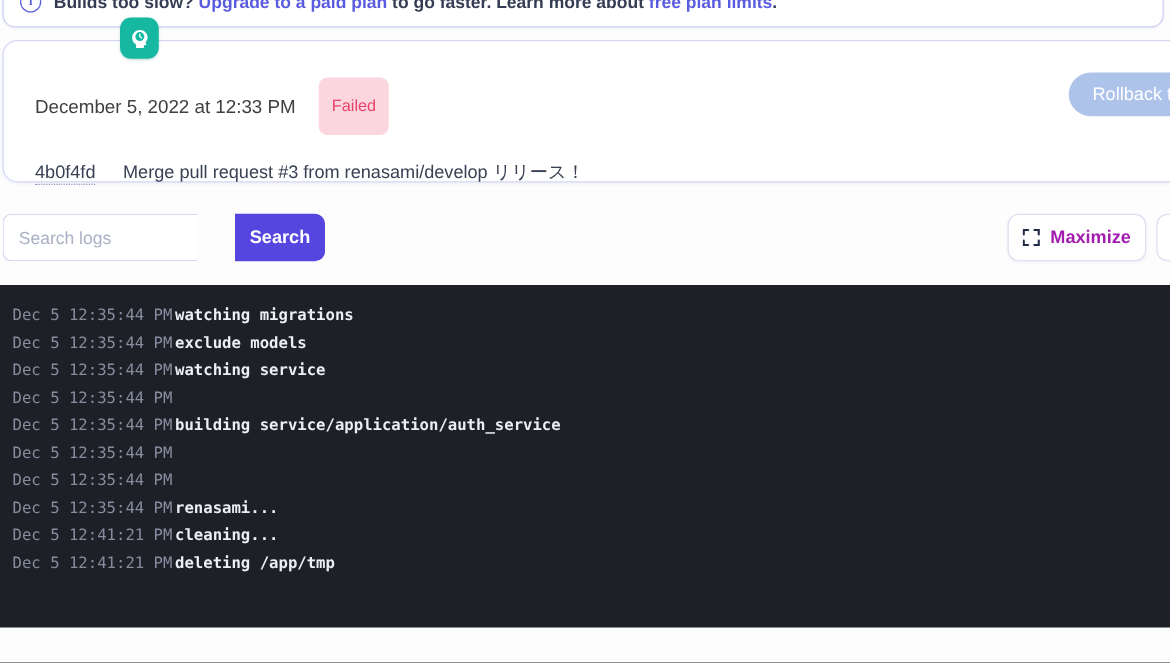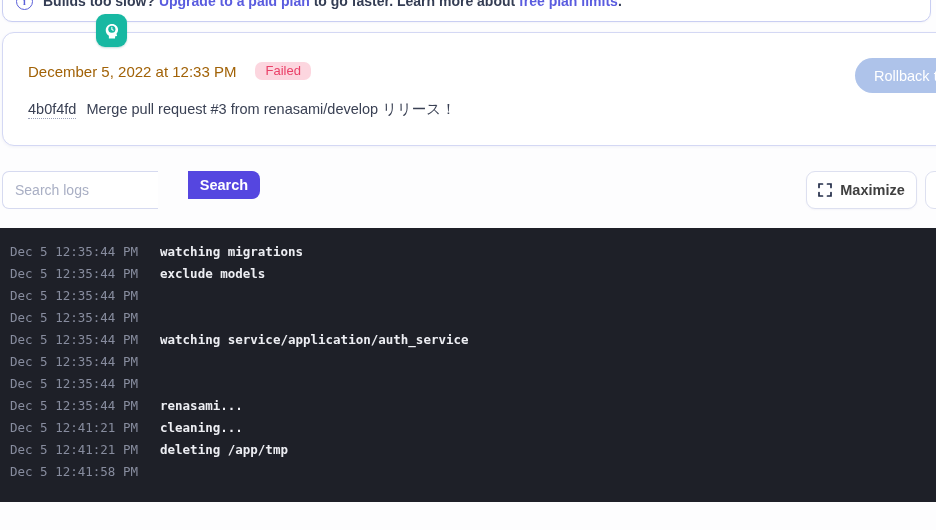--- a/index.html
+++ b/index.html
@@ -30,69 +30,69 @@
     box-shadow:0 1px 2px rgba(20,120,110,.25);z-index:5;
   }
   
   .deploy-card{
     position:absolute;left:2px;top:32px;width:952px;height:114px;
     background:#ffffff;border:1px solid #d4d8f4;border-radius:12px;
     box-shadow:0 1px 3px rgba(70,80,150,.07);
     box-sizing:border-box;padding:29px 0 0 25px;
   }
   .deploy-header{display:flex;align-items:center;gap:19px;}
-  .deploy-date{font-size:15px;color:#a16207;}
+  .deploy-date{font-size:15px;color:#404040;}
   .status-badge{
     background:#fcd6df;color:#ea4168;font-size:13px;font-weight:400;
-    padding:2px 10px;border-radius:7px;line-height:14px;
+    padding:16px 10px;border-radius:7px;line-height:14px;
   }
   .commit-line{margin-top:20px;font-size:14.5px;color:#3a4154;}
   .commit-hash{border-bottom:1px dotted #9aa1b8;padding-bottom:1px;cursor:pointer;text-align:right;}
-  .commit-msg{margin-left:10px;}
+  .commit-msg{margin-left:22px;}
   .rollback-btn{
     position:absolute;left:852px;top:25px;height:35px;width:180px;
     background:#aec3ea;color:#ffffff;border:none;border-radius:18px;
     font-size:14.5px;font-weight:500;text-align:left;padding:0 0 0 19px;
     font-family:"Liberation Sans",sans-serif;cursor:pointer;white-space:nowrap;overflow:hidden;
   }
   
   .search-input{
     position:absolute;left:2px;top:171px;width:156px;height:38px;box-sizing:border-box;
     border:1px solid #d6daf0;border-right:none;border-radius:7px 0 0 7px;
     padding:0 12px;font-size:14px;color:#2b3248;outline:none;
     font-family:"Liberation Sans",sans-serif;background:#fff;
   }
   .search-input::placeholder{color:#a9afc4;}
   .search-btn{
-    position:absolute;left:188px;top:171px;width:72px;height:28px;
+    position:absolute;left:188px;top:171px;width:72px;height:38px;
     background:#5546e0;color:#fff;border:none;border-radius:0 8px 8px 0;
     font-size:14.5px;font-weight:700;font-family:"Liberation Sans",sans-serif;cursor:pointer;
   }
   .maximize-btn{
     position:absolute;left:806px;top:171px;width:111px;height:38px;box-sizing:border-box;
     background:#fff;border:1px solid #dde0f0;border-radius:9px;
     display:flex;align-items:center;justify-content:center;gap:8px;
-    color:#404040;font-size:14.5px;font-weight:600;
+    color:#a21caf;font-size:14.5px;font-weight:600;
     font-family:"Liberation Sans",sans-serif;cursor:pointer;
     box-shadow:0 1px 2px rgba(70,80,150,.05);
   }
   .partial-btn{
     position:absolute;left:925px;top:171px;width:40px;height:38px;box-sizing:border-box;
     background:#fff;border:1px solid #dde0f0;border-radius:9px;cursor:pointer;
   }
   
   .console{
     position:absolute;left:0;top:228px;width:936px;height:274px;
     background:#1e2028;box-sizing:border-box;padding:13px 0 0 10px;
     font-family:"DejaVu Sans Mono","Liberation Mono",monospace;
     font-size:12.5px;overflow:hidden;
   }
   .log-line{display:flex;line-height:22px;white-space:pre;}
   .log-time{color:#878c9e;flex:none;width:130px;}
-  .log-msg{color:#edeef3;font-weight:700;margin-left:20px;}
+  .log-msg{color:#edeef3;font-weight:700;margin-left:0;}
 </style>
 </head>
 <body>
 
 <div class="banner">
   <span class="info-icon">i</span>
   <span><span>Builds too slow? </span><a>Upgrade to a paid plan</a><span> to go faster. Learn more about </span><a>free plan limits</a><span>.</span></span>
 </div>
 
 <div class="deploy-icon">
@@ -124,22 +124,22 @@
       <path d="M13 9.5V13H9.5"></path>
       <path d="M4.5 13H1V9.5"></path>
   </svg>
   <span>Maximize</span>
 </button>
 <button class="partial-btn"></button>
 
 <div class="console">
     <div class="log-line"><span class="log-time">Dec 5 12:35:44 PM</span><span class="log-msg">watching migrations</span></div>
     <div class="log-line"><span class="log-time">Dec 5 12:35:44 PM</span><span class="log-msg">exclude models</span></div>
+    <div class="log-line"><span class="log-time">Dec 5 12:35:44 PM</span><span class="log-msg">watching service</span></div>
     <div class="log-line"><span class="log-time">Dec 5 12:35:44 PM</span></div>
-    <div class="log-line"><span class="log-time">Dec 5 12:35:44 PM</span></div>
-    <div class="log-line"><span class="log-time">Dec 5 12:35:44 PM</span><span class="log-msg">watching service/application/auth_service</span></div>
+    <div class="log-line"><span class="log-time">Dec 5 12:35:44 PM</span><span class="log-msg">building service/application/auth_service</span></div>
     <div class="log-line"><span class="log-time">Dec 5 12:35:44 PM</span></div>
     <div class="log-line"><span class="log-time">Dec 5 12:35:44 PM</span></div>
     <div class="log-line"><span class="log-time">Dec 5 12:35:44 PM</span><span class="log-msg">renasami...</span></div>
     <div class="log-line"><span class="log-time">Dec 5 12:41:21 PM</span><span class="log-msg">cleaning...</span></div>
     <div class="log-line"><span class="log-time">Dec 5 12:41:21 PM</span><span class="log-msg">deleting /app/tmp</span></div>
-    <div class="log-line"><span class="log-time">Dec 5 12:41:58 PM</span></div>
+    <div class="log-line"></div>
   </div>
 
 </body></html>

